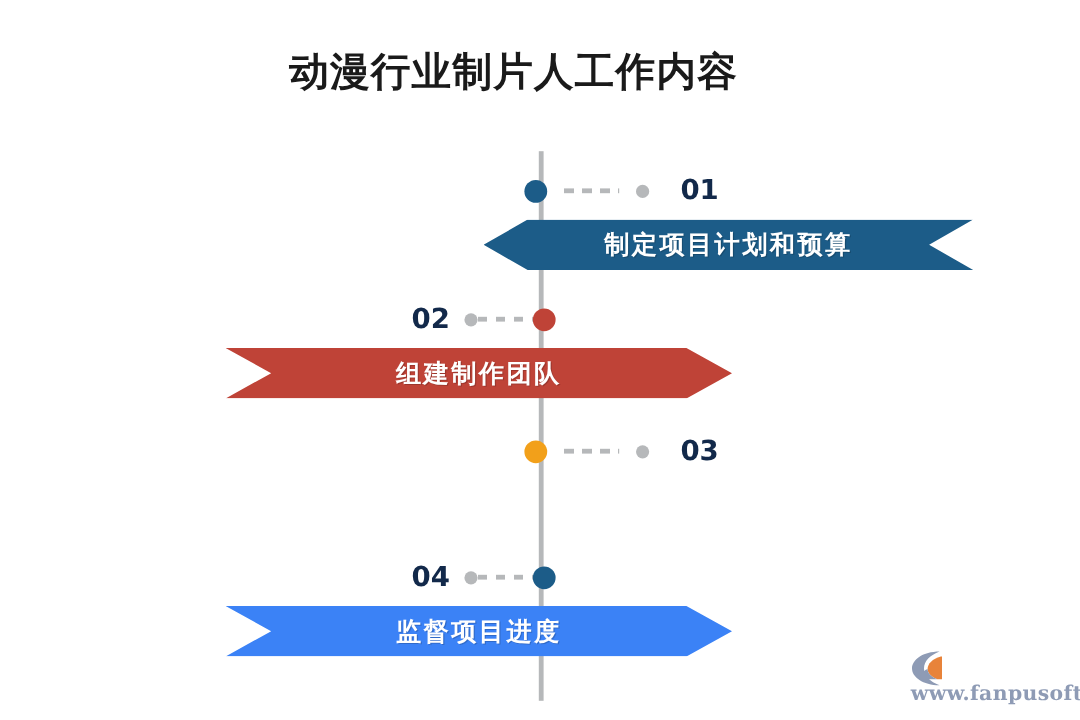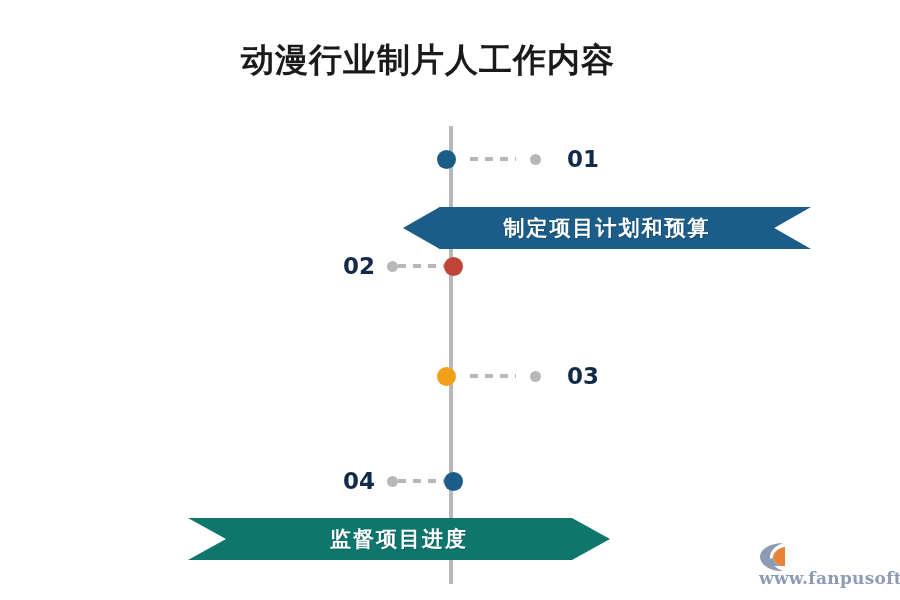--- a/index.html
+++ b/index.html
@@ -179,51 +179,54 @@
   <div id="timeline-spine" style="background: rgb(182, 184, 186);"></div>
 
   <div class="timeline-row" style="top:143px;">
     <div class="marker right">
       <span class="big-dot" style="background: rgb(28, 92, 136);"></span>
       <span class="dash-link"></span>
       <span class="small-dot"></span>
       <span class="step-number">01</span>
     </div>
   </div>
-  <div class="ribbon point-left" style="left: 403px; top: 183px; width: 316px; background: rgb(28, 92, 136); margin-top: 24px;">
+  <div class="ribbon point-left" style="left: 403px; top: 183px; width: 316px; background: rgb(28, 92, 136);">
     <span>制定项目计划和预算</span>
   </div>
 
   <div class="timeline-row" style="top:250px;">
     <div class="marker left">
       <span class="big-dot" style="background: rgb(191, 67, 55);"></span>
       <span class="dash-link"></span>
       <span class="small-dot"></span>
       <span class="step-number">02</span>
     </div>
   </div>
+  <div class="ribbon point-right" style="left: 188px; top: 290px; width: 330px; background: rgb(191, 67, 55);">
+    <span>组建制作团队</span>
+  </div>
 
   <div class="timeline-row" style="top:360px;">
     <div class="marker right">
       <span class="big-dot" style="background: rgb(242, 160, 26);"></span>
       <span class="dash-link"></span>
       <span class="small-dot"></span>
       <span class="step-number">03</span>
     </div>
   </div>
 
   <div class="timeline-row" style="top:465px;">
     <div class="marker left">
       <span class="big-dot" style="background: rgb(28, 92, 136);"></span>
       <span class="dash-link"></span>
       <span class="small-dot"></span>
       <span class="step-number">04</span>
     </div>
   </div>
-  <div class="ribbon point-right" style="left: 188px; top: 505px; width: 330px; background: #0f766e; margin-top: 13px;">
+  <div class="ribbon point-right" style="left: 188px; top: 505px; width: 330px; background: #3b82f6;">
     <span>监督项目进度</span>
   </div>
 
   <div id="watermark">
     <svg id="watermark-mark" viewBox="0 0 34 34">
       <path d="M26 3 C12 3 3 10 3 17 C3 24 12 31 26 31 C18 28 13 23 13 17 C13 11 18 6 26 3 Z" fill="#8e9bb5"></path>
       <path d="M27 7 C20 9 16 13 16 17.5 C16 21 19 24 24 26 L28 26 L28 7 Z" fill="#e8833a"></path>
       <path d="M16 17.5 C16 21 19 24 24 26 L10 26 C10 22 12 19 16 17.5 Z" fill="#8e9bb5"></path>
     </svg>
     <div id="watermark-url">www.fanpusoft.com</div>

